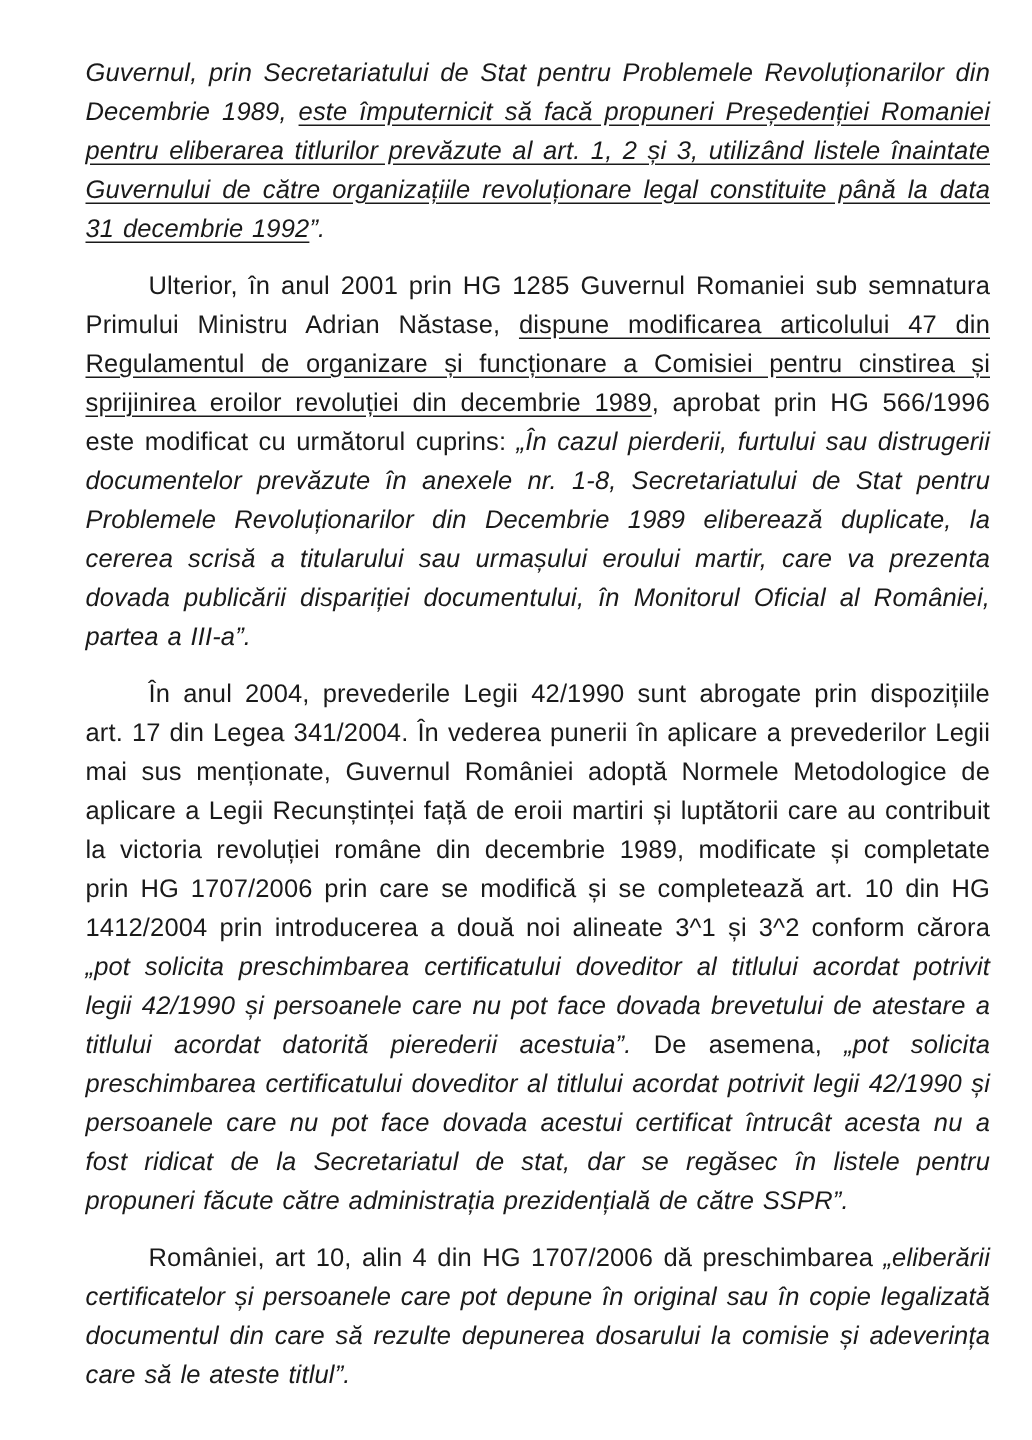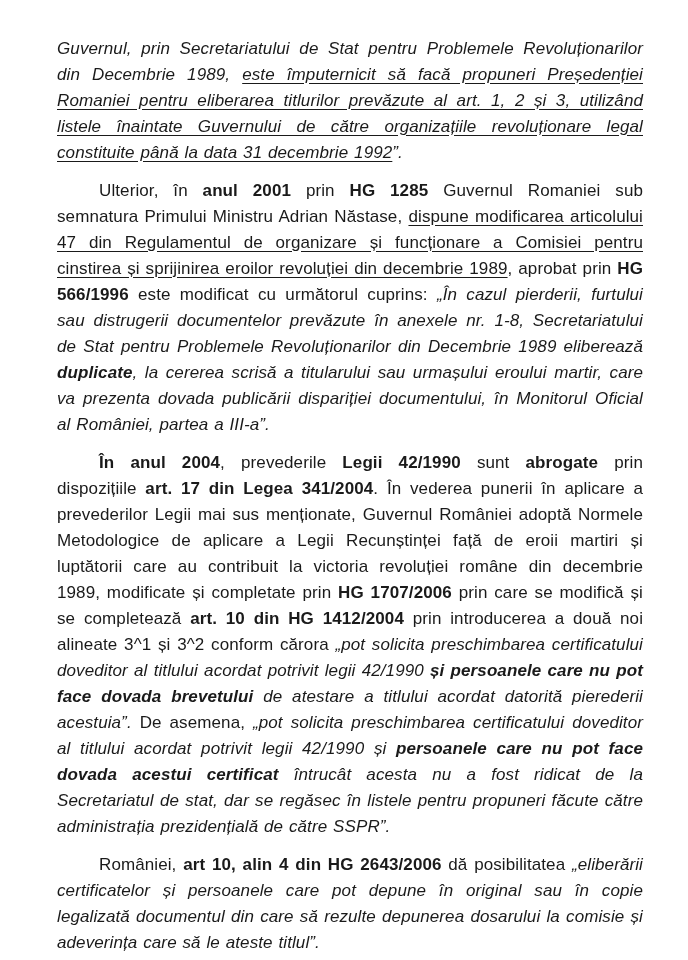--- a/index.html
+++ b/index.html
@@ -6,52 +6,52 @@
     margin: 0;
     padding: 0;
     background: #ffffff;
   }
   .page {
     position: relative;
     width: 688px;
     height: 960px;
     background: #ffffff;
     box-sizing: border-box;
-    padding: 36px 45px 0 57px;
+    padding: 36px 28px 0 57px;
     font-family: "Liberation Sans", "DejaVu Sans", sans-serif;
     color: #1a1a1a;
     overflow: hidden;
   }
   .para {
     margin: 0 0 12px 0;
     font-size: 17px;
     line-height: 26px;
     text-align: justify;
     letter-spacing: 0.1px;
     word-spacing: 1px;
   }
   .para.indent { text-indent: 42px; }
   .i { font-style: italic; }
-  .b { font-weight: 700; }
+  .b { font-weight: 400; }
   .u { text-decoration: underline; text-underline-offset: 3px; }
 </style>
 </head>
 <body>
 
 <div class="page">
 
   <p class="para">
     <span class="i">Guvernul, prin Secretariatului de Stat pentru Problemele Revoluționarilor din Decembrie 1989, </span><span class="i u">este împuternicit să facă propuneri Președenției Romaniei pentru eliberarea titlurilor prevăzute al art. 1, 2 și 3,  utilizând listele înaintate Guvernului de către organizațiile revoluționare legal constituite până la data 31 decembrie 1992</span><span class="i">”.</span>
   </p>
 
   <p class="para indent">
     <span>Ulterior, în </span><span class="b">anul 2001</span><span> prin </span><span class="b">HG 1285</span><span> Guvernul Romaniei sub semnatura Primului Ministru Adrian Năstase, </span><span class="u">dispune modificarea articolului 47 din Regulamentul de organizare și funcționare a Comisiei pentru cinstirea și sprijinirea eroilor revoluției din decembrie 1989</span><span>, aprobat prin </span><span class="b">HG 566/1996</span><span> este modificat cu următorul cuprins: </span><span class="i">„În cazul pierderii, furtului sau distrugerii documentelor prevăzute în anexele nr. 1-8, Secretariatului de Stat pentru Problemele Revoluționarilor din Decembrie 1989 eliberează </span><span class="i b">duplicate</span><span class="i">, la cererea scrisă a titularului sau urmașului eroului martir, care va prezenta dovada publicării dispariției documentului, în Monitorul Oficial al României, partea a III-a”.</span>
   </p>
 
   <p class="para indent">
     <span class="b">În anul 2004</span><span>, prevederile </span><span class="b">Legii 42/1990</span><span> sunt </span><span class="b">abrogate</span><span> prin dispozițiile </span><span class="b">art. 17 din Legea 341/2004</span><span>. În vederea punerii în aplicare a prevederilor Legii mai sus menționate, Guvernul României adoptă Normele Metodologice de aplicare a Legii Recunștinței față de eroii martiri și luptătorii care au contribuit la victoria revoluției române din decembrie 1989, modificate și completate prin </span><span class="b">HG 1707/2006</span><span> prin care se modifică și se completează </span><span class="b">art. 10 din HG 1412/2004</span><span> prin introducerea a două noi alineate 3^1 și 3^2 conform cărora </span><span class="i">„pot solicita preschimbarea certificatului doveditor al titlului acordat potrivit legii 42/1990 </span><span class="i b">și persoanele care nu pot face dovada brevetului</span><span class="i"> de atestare a titlului acordat datorită pierederii acestuia”. </span><span>De asemena, </span><span class="i">„pot solicita preschimbarea certificatului doveditor al titlului acordat potrivit legii 42/1990 și </span><span class="i b">persoanele care nu pot face dovada acestui certificat</span><span class="i"> întrucât acesta nu a fost ridicat de la Secretariatul de stat, dar se regăsec în listele pentru propuneri făcute către administrația prezidențială de către SSPR”.</span>
   </p>
 
   <p class="para indent">
-    <span>României, </span><span class="b">art 10, alin 4 din HG 2643/2006</span><span> dă posibilitatea </span><span class="i">„eliberării certificatelor și persoanele care pot depune în original sau în copie legalizată documentul din care să rezulte depunerea dosarului la comisie și adeverința care să le ateste titlul”.</span>
+    <span>României, </span><span class="b">art 10, alin 4 din HG 1707/2006</span><span> dă preschimbarea </span><span class="i">„eliberării certificatelor și persoanele care pot depune în original sau în copie legalizată documentul din care să rezulte depunerea dosarului la comisie și adeverința care să le ateste titlul”.</span>
   </p>
 
 </div>
 
 </body></html>

